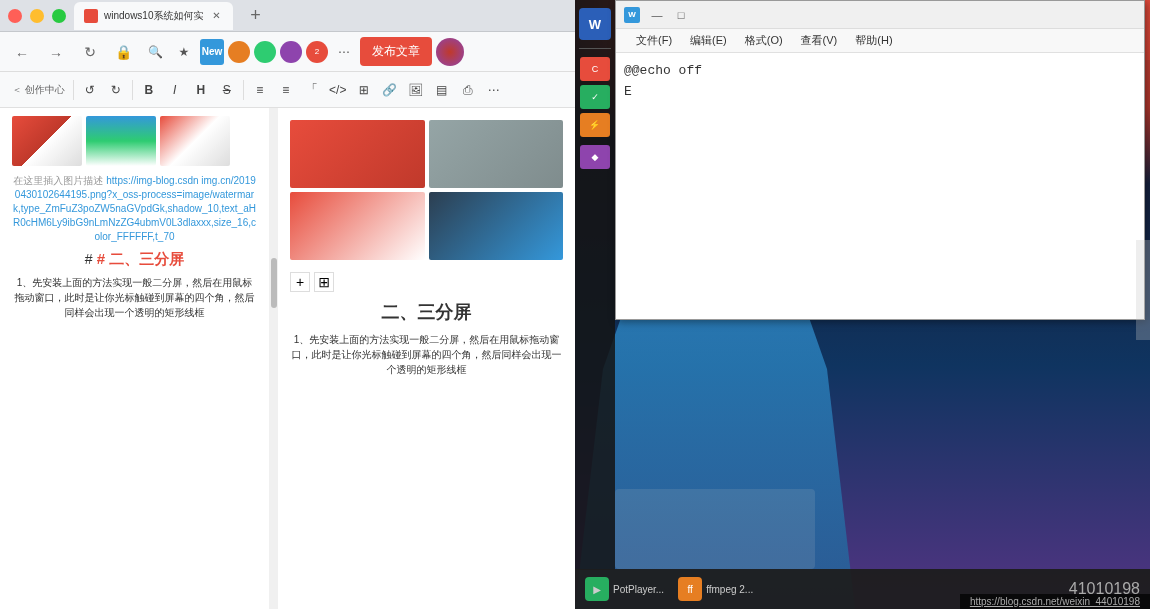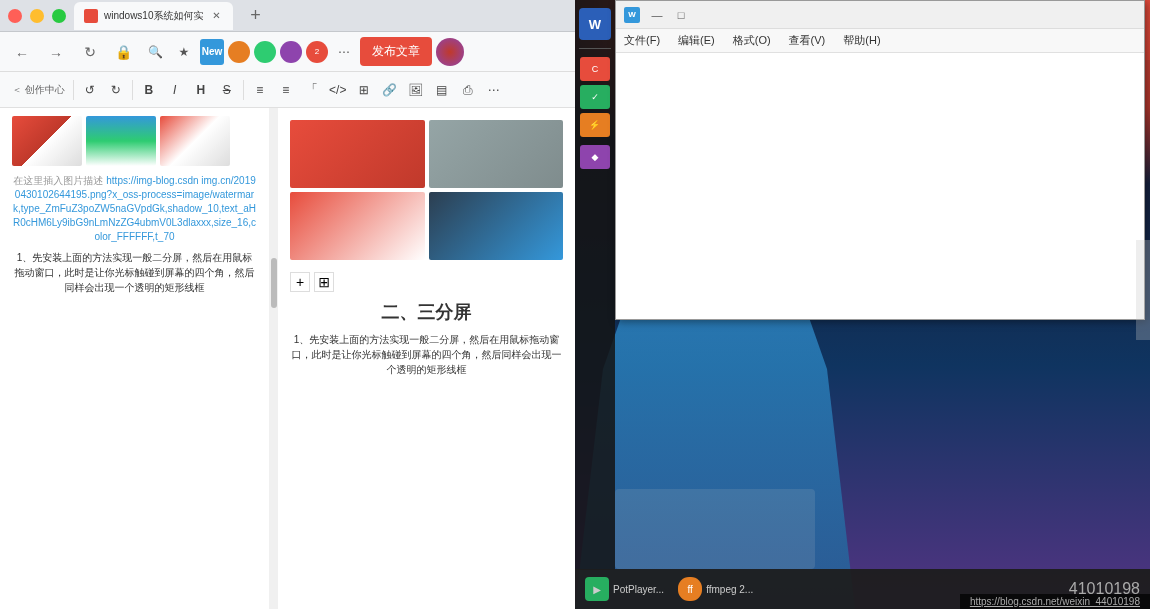--- a/index.html
+++ b/index.html
@@ -435,21 +435,21 @@
       font-size: 11px;
       display: flex; align-items: center; justify-content: center;
       color: #555;
     }
 
     .notepad-menu {
       height: 24px;
       background: #f8f8f8;
       display: flex;
       align-items: center;
-      padding: 0 0;
+      padding: 0 12px;
       gap: 2px;
       border-bottom: 1px solid #e0e0e0;
     }
 
     .menu-item {
       padding: 2px 8px;
       font-size: 11px;
       color: #333;
       cursor: pointer;
       border-radius: 2px;
@@ -573,20 +573,24 @@
         <div class="thumbnail">
           <div class="img-placeholder3"></div>
         </div>
       </div>
 
       <div style="margin-bottom:6px;">
         <span style="color:#999;font-size:10px;">在这里插入图片描述</span>
         <span class="text-link">https://img-blog.csdn img.cn/20190430102644195.png?x_oss-process=image/watermark,type_ZmFuZ3poZW5naGVpdGk,shadow_10,text_aHR0cHM6Ly9ibG9nLmNzZG4ubmV0L3dlaxxx,size_16,color_FFFFFF,t_70</span>
       </div>
 
+      <div class="section-subheading">
+        <span style="font-size:14px;color:#333;font-weight:normal;">#</span>
+        <span># 二、三分屏</span>
+      </div>
 
       <div class="text-content">1、先安装上面的方法实现一般二分屏，然后在用鼠标拖动窗口，此时是让你光标触碰到屏幕的四个角，然后同样会出现一个透明的矩形线框</div>
 
     </div>
 
     <div style="width:8px;background:#f0f0f0;flex-shrink:0;position:relative;">
       <div style="width:6px;height:50px;background:#bbb;border-radius:3px;position:absolute;top:30%;left:1px;"></div>
     </div>
 
     <div class="right-panel">
@@ -647,35 +651,43 @@
       </div>
 
       <div class="notepad-menu">
         <span class="menu-item">文件(F)</span>
         <span class="menu-item">编辑(E)</span>
         <span class="menu-item">格式(O)</span>
         <span class="menu-item">查看(V)</span>
         <span class="menu-item">帮助(H)</span>
       </div>
 
+      <div class="notepad-content">
+        <div>
+          <span>@</span><span>@echo off</span>
+        </div>
+        <div>
+          <span>E</span>
+        </div>
+      </div>
 
     </div>
 
     <div style="position:absolute;bottom:40px;left:40px;width:200px;height:80px;background:rgba(200,200,200,0.15);border-radius:4px;display:flex;flex-direction:column;align-items:center;justify-content:center;gap:4px;">
     </div>
 
     <div class="taskbar">
 
       <div class="taskbar-item">
         <div class="taskbar-icon ti-potplayer">▶</div>
         <span class="taskbar-label">PotPlayer...</span>
       </div>
 
       <div class="taskbar-item">
-        <div class="taskbar-icon ti-ffmpeg" style="font-size:10px;color:white;border-radius:11px;">ff</div>
+        <div class="taskbar-icon ti-ffmpeg" style="font-size:10px;color:white;">ff</div>
         <span class="taskbar-label">ffmpeg 2...</span>
       </div>
 
       <div style="flex:1;"></div>
 
       <div style="font-size:16px;color:#aaa;padding:0 6px;">41010198</div>
 
     </div>
 
     <div class="browser-url-bottom">

